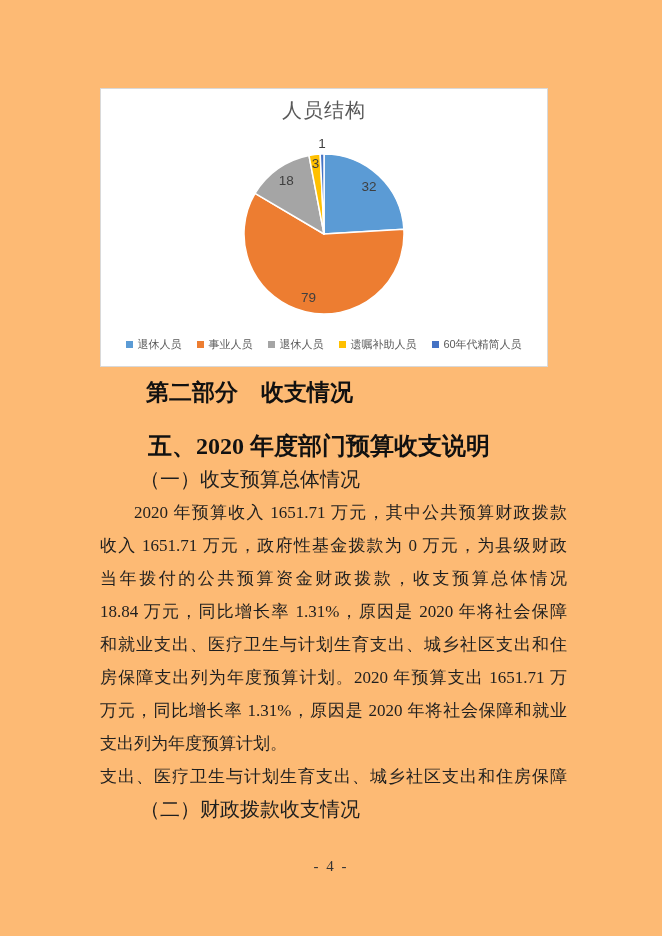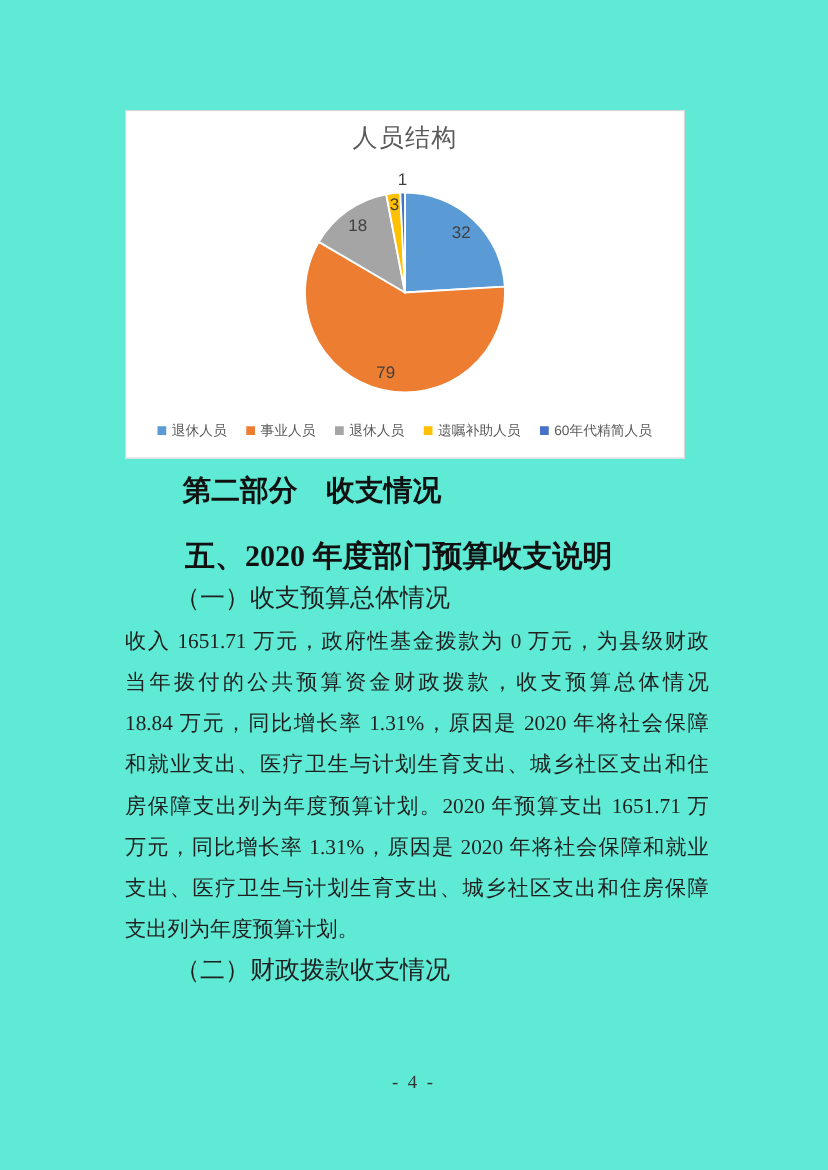--- a/index.html
+++ b/index.html
@@ -1,21 +1,21 @@
 <!DOCTYPE html>
 <html><head>
 <meta charset="utf-8">
 <style>
   * { margin: 0; padding: 0; box-sizing: border-box; }
   html, body { background: #ffffff; }
   .page {
     position: relative;
     width: 662px;
     height: 936px;
-    background: #5eead4;
+    background: #fdba74;
     font-family: "Liberation Serif", "DejaVu Serif", serif;
     color: #1f1f1f;
     overflow: hidden;
     margin: 0 auto;
   }
 
   
   .chart-box {
     position: absolute;
     left: 100px;
@@ -147,27 +147,28 @@
           <span>60年代精简人员</span>
         </span>
       </div>
   </div>
 
   <div class="text-col">
     <div class="part-heading">第二部分　收支情况</div>
     <div class="section-heading">五、2020 年度部门预算收支说明</div>
     <div class="sub-heading">（一）收支预算总体情况</div>
     <div id="body-lines">
+        <div class="body-line indent">2020 年预算收入 1651.71 万元，其中公共预算财政拨款</div>
         <div class="body-line">收入 1651.71 万元，政府性基金拨款为 0 万元，为县级财政</div>
         <div class="body-line">当年拨付的公共预算资金财政拨款，收支预算总体情况</div>
         <div class="body-line">18.84 万元，同比增长率 1.31%，原因是 2020 年将社会保障</div>
         <div class="body-line">和就业支出、医疗卫生与计划生育支出、城乡社区支出和住</div>
         <div class="body-line">房保障支出列为年度预算计划。2020 年预算支出 1651.71 万</div>
         <div class="body-line">万元，同比增长率 1.31%，原因是 2020 年将社会保障和就业</div>
+        <div class="body-line nojust">支出列为年度预算计划。</div>
         <div class="body-line">支出、医疗卫生与计划生育支出、城乡社区支出和住房保障</div>
-        <div class="body-line nojust">支出列为年度预算计划。</div>
       </div>
     <div class="sub-heading">（二）财政拨款收支情况</div>
   </div>
 
   <div class="footer">- 4 -</div>
 
 </div>
 
 </body></html>

